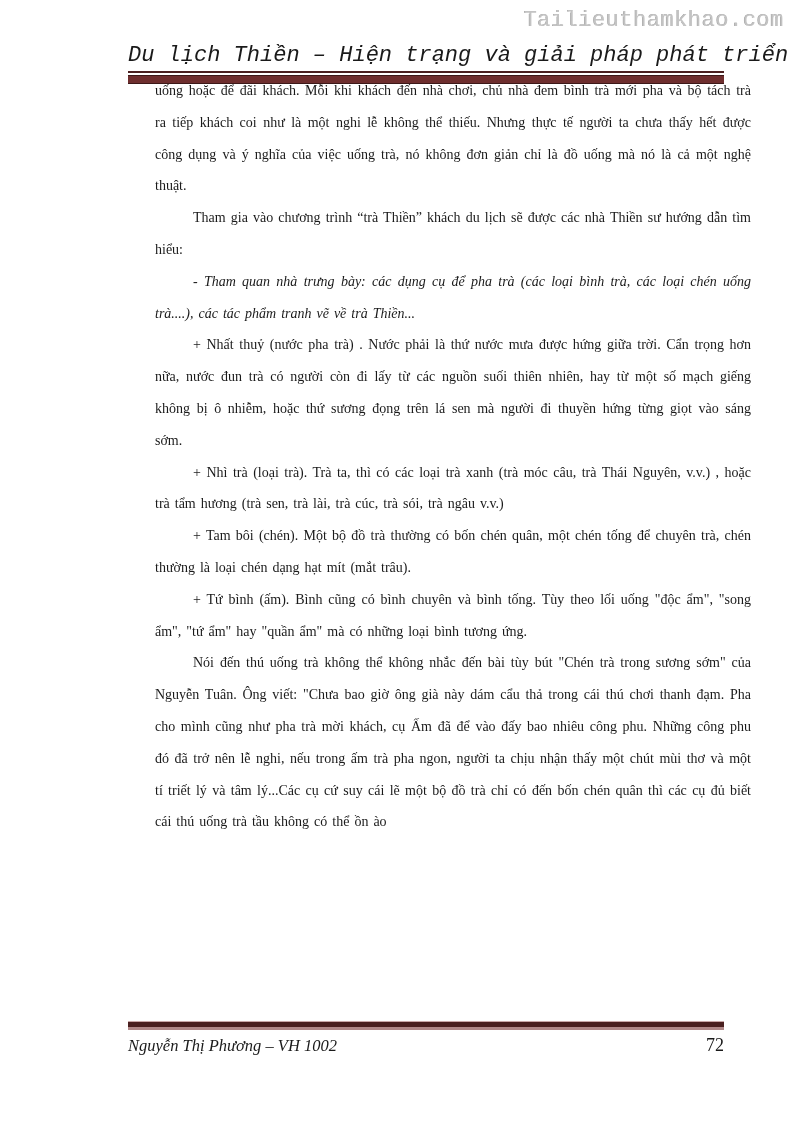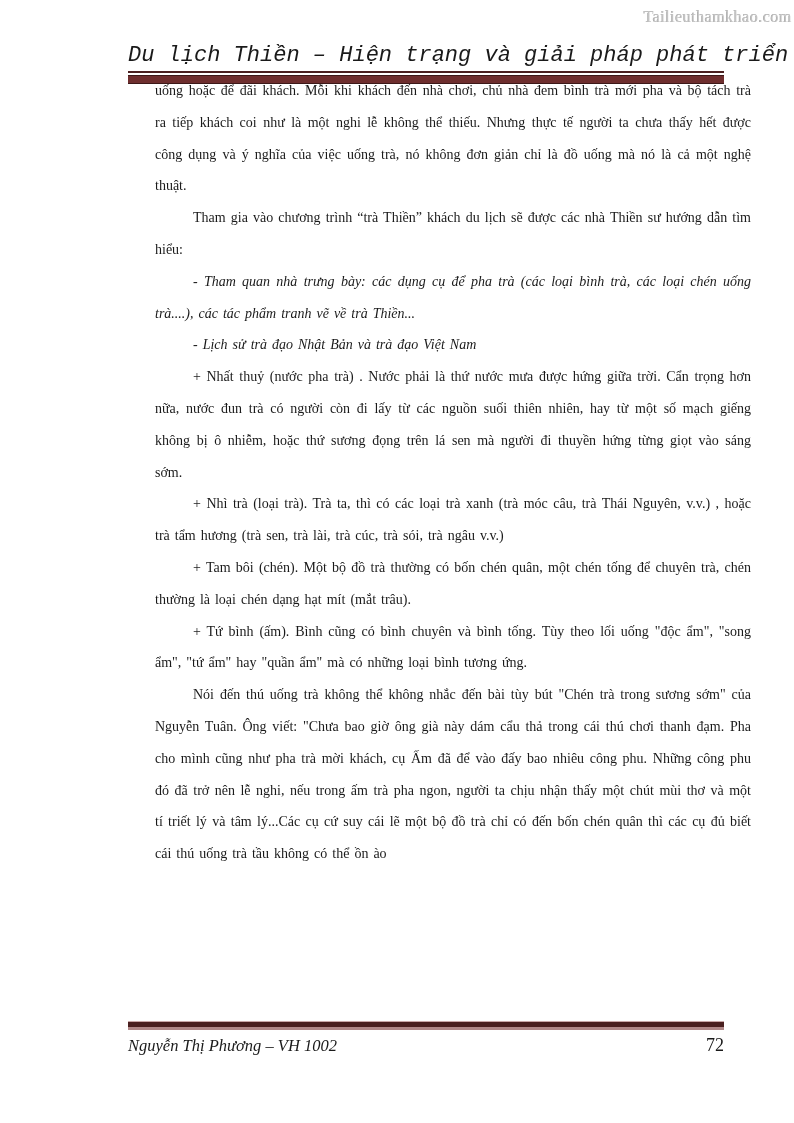--- a/index.html
+++ b/index.html
@@ -8,23 +8,23 @@
     width: 794px;
     height: 1123px;
     background: #ffffff;
     font-family: "Liberation Serif", serif;
     color: var(--text, #1a1a1a);
     overflow: hidden;
   }
   .watermark {
     position: absolute;
     top: 8px;
-    right: 2px;
-    font-family: Liberation Serif, serif;
-    font-size: 16px;
+    right: 10px;
+    font-family: Liberation Mono, monospace;
+    font-size: 22px;
     color: var(--watermark_gray, #c3c3c3);
     text-shadow: 1px 1px 0 #ffffff, -0.5px -0.5px 0 #9d9d9d;
     letter-spacing: 0.5px;
   }
   .header {
     position: absolute;
     top: 0;
     left: 128px;
     width: 596px;
   }
@@ -87,21 +87,20 @@
     <div class="header-rule">
       <div class="rule-thin"></div>
       <div class="rule-thick"></div>
     </div>
   </div>
 
   <div class="body-text">
     <p class="para">uống hoặc để đãi khách. Mỗi khi khách đến nhà chơi, chủ nhà đem bình trà mới pha và bộ tách trà ra tiếp khách coi như là một nghi lễ không thể thiếu. Nhưng thực tế người ta chưa thấy hết được công dụng và ý nghĩa của việc uống trà, nó không đơn giản chỉ là đồ uống mà nó là cả một nghệ thuật.</p>
     <p class="indent">Tham gia vào chương trình “trà Thiền” khách du lịch sẽ được các nhà Thiền sư hướng dẫn tìm hiểu:</p>
     <p class="indent italic">- Tham quan nhà trưng bày: các dụng cụ để pha trà (các loại bình trà, các loại chén uống trà....), các tác phẩm tranh vẽ về trà Thiền...</p>
-    <p class="indent italic">- Lịch sử trà đạo Nhật Bản và trà đạo Việt Nam</p>
     <p class="indent">+ Nhất thuỷ (nước pha trà) . Nước phải là thứ nước mưa được hứng giữa trời. Cẩn trọng hơn nữa, nước đun trà có người còn đi lấy từ các nguồn suối thiên nhiên, hay từ một số mạch giếng không bị ô nhiễm, hoặc thứ sương đọng trên lá sen mà người đi thuyền hứng từng giọt vào sáng sớm.</p>
     <p class="indent">+ Nhì trà (loại trà). Trà ta, thì có các loại trà xanh (trà móc câu, trà Thái Nguyên, v.v.) , hoặc trà tẩm hương (trà sen, trà lài, trà cúc, trà sói, trà ngâu v.v.)</p>
     <p class="indent">+ Tam bôi (chén). Một bộ đồ trà thường có bốn chén quân, một chén tống để chuyên trà, chén thường là loại chén dạng hạt mít (mắt trâu).</p>
     <p class="indent">+ Tứ bình (ấm). Bình cũng có bình chuyên và bình tống. Tùy theo lối uống "độc ẩm", "song ẩm", "tứ ẩm" hay "quần ẩm" mà có những loại bình tương ứng.</p>
     <p class="indent">Nói đến thú uống trà không thể không nhắc đến bài tùy bút "Chén trà trong sương sớm" của Nguyễn Tuân. Ông viết: "Chưa bao giờ ông già này dám cẩu thả trong cái thú chơi thanh đạm. Pha cho mình cũng như pha trà mời khách, cụ Ấm đã để vào đấy bao nhiêu công phu. Những công phu đó đã trở nên lễ nghi, nếu trong ấm trà pha ngon, người ta chịu nhận thấy một chút mùi thơ và một tí triết lý và tâm lý...Các cụ cứ suy cái lẽ một bộ đồ trà chỉ có đến bốn chén quân thì các cụ đủ biết cái thú uống trà tầu không có thể ồn ào</p>
   </div>
 
   <div class="footer">
     <div class="footer-rule">
       <div class="frule-top"></div>

